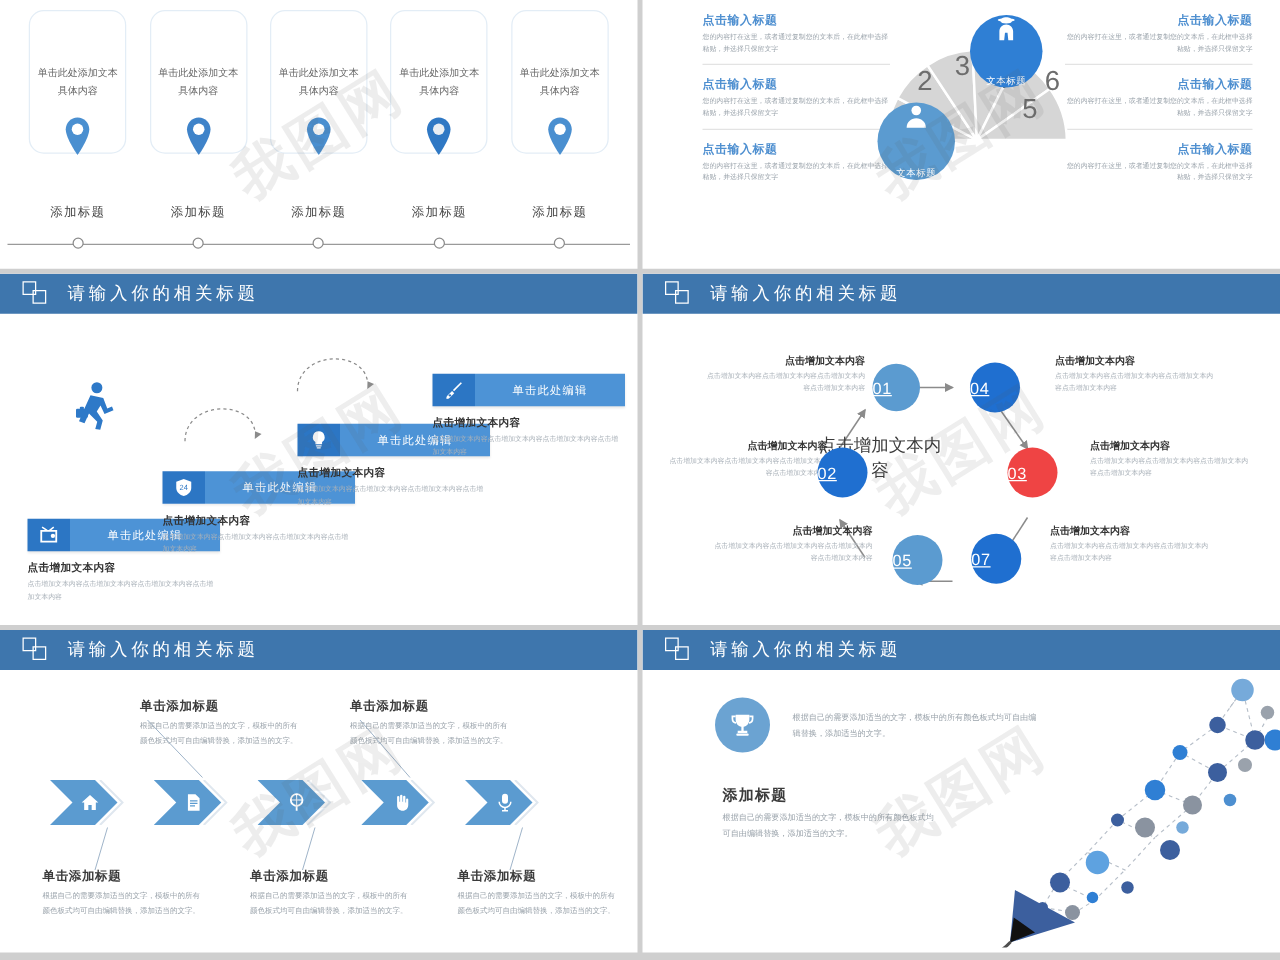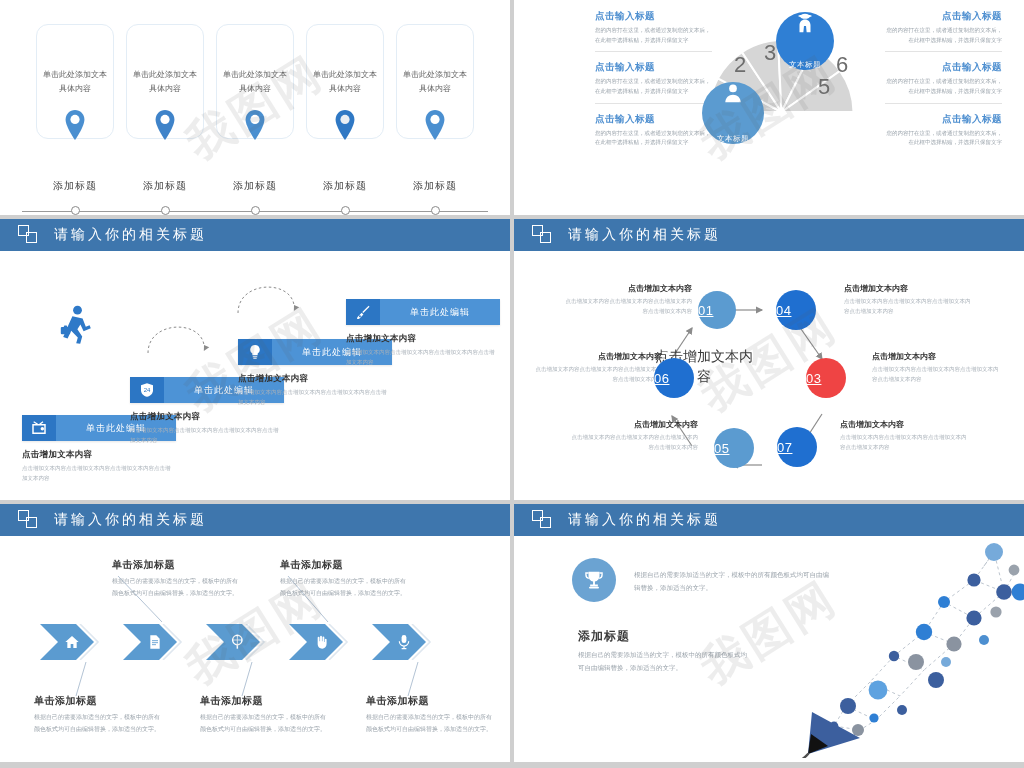--- a/index.html
+++ b/index.html
@@ -42,21 +42,21 @@
   .bar .logo i {
     position:absolute; border:1.6px solid #ffffff; display:block;
   }
   .bar .logo i.a { width:11px; height:11px; left:0; top:0; }
   .bar .logo i.b { width:11px; height:11px; left:8px; top:7px; }
   .bar .t {
     color:#fff; font-size:14px; letter-spacing:3px; font-weight:500;
   }
 
   
-  .s1 { padding:16px; }
+  .s1 { padding:0; }
   .s1 .cards { display:flex; justify-content:space-around; padding:8px 14px 0; }
   .s1 .card {
     width:78px; height:115px; border:1px solid #e3edf6; border-radius:12px;
     display:flex; align-items:center; justify-content:center;
     text-align:center; padding:6px;
   }
   .s1 .card span { font-size:8px; color:#666; line-height:1.7; }
   .s1 .pins { position:relative; height:48px; margin-top:-30px; }
   .s1 .pinrow { display:flex; justify-content:space-around; padding:0 14px; }
   .s1 .pin { width:78px; display:flex; justify-content:center; }
@@ -70,21 +70,21 @@
   .s1 .labels { display:flex; justify-content:space-around; padding:0 14px; margin-top:22px;}
   .s1 .labels .l { width:78px; text-align:center; font-size:10px; color:#444; letter-spacing:1px;}
 
   
   .s2 { position:relative; }
   .s2 .col {
     position:absolute; width:150px; top:6px;
   }
   .s2 .col.left { left:48px; text-align:left; }
   .s2 .col.right { right:22px; text-align:right; }
-  .s2 .blk { padding:4px 0 6px; border-bottom:1px solid #e3e3e3; margin-bottom:5px; min-height:40px;margin-left:33px;}
+  .s2 .blk { padding:4px 0 6px; border-bottom:1px solid #e3e3e3; margin-bottom:5px; min-height:40px;}
   .s2 .blk:last-child{ border-bottom:none; }
   .s2 .blk h4 { font-size:9.5px; color:#4e8fd0; font-weight:bold; letter-spacing:.5px; margin-bottom:3px;}
   .s2 .blk p { font-size:5.5px; color:#9aa3ab; line-height:1.75; }
   .s2 .fan { position:absolute; left:170px; top:12px; width:195px; height:120px; }
   .s2 .bubble {
     position:absolute; border-radius:50%; color:#fff; display:flex;
     flex-direction:column; align-items:center; justify-content:space-between; z-index:6;
   }
   .s2 .bubble .cap { font-size:7.5px; margin-top:2px; letter-spacing:.5px;}
   .s2 .b1 { width:58px;height:58px; background:#2f7fd4; left:262px; top:12px; }
@@ -448,21 +448,21 @@
       <div class="node" style="width:40px;height:40px;left:292px;top:107px;background:#ef4444">
           <span>03</span>
         </div>
       <div class="node" style="width:40px;height:40px;left:263px;top:176px;background:#1f6fd0">
           <span>07</span>
         </div>
       <div class="node" style="width:40px;height:40px;left:200px;top:177px;background:#5b9bd0">
           <span>05</span>
         </div>
       <div class="node" style="width:40px;height:40px;left:140px;top:107px;background:#1f6fd0">
-          <span>06</span>
+          <span>02</span>
         </div>
 
       <div class="center">点击增加文本内容</div>
 
       <div class="txt l" style="left:50px;top:32px">
         <h5>点击增加文本内容</h5>
         <p>点击增加文本内容点击增加文本内容点击增加文本内容点击增加文本内容</p>
       </div>
       <div class="txt r" style="left:330px;top:32px">
         <h5>点击增加文本内容</h5>

